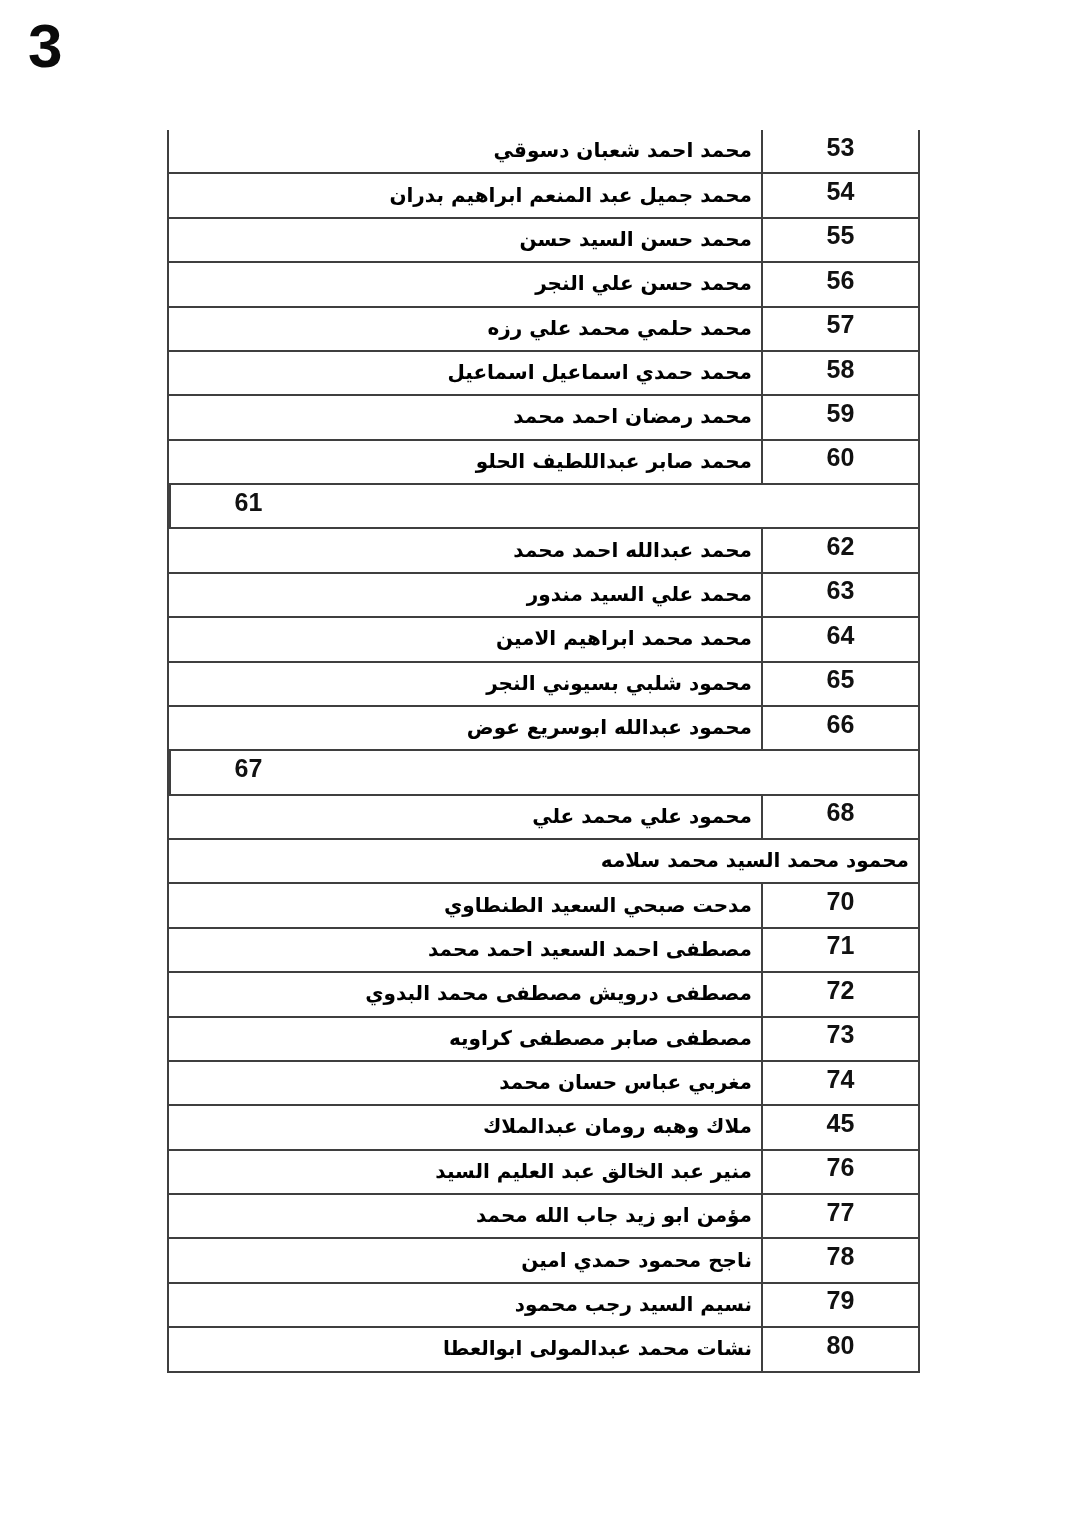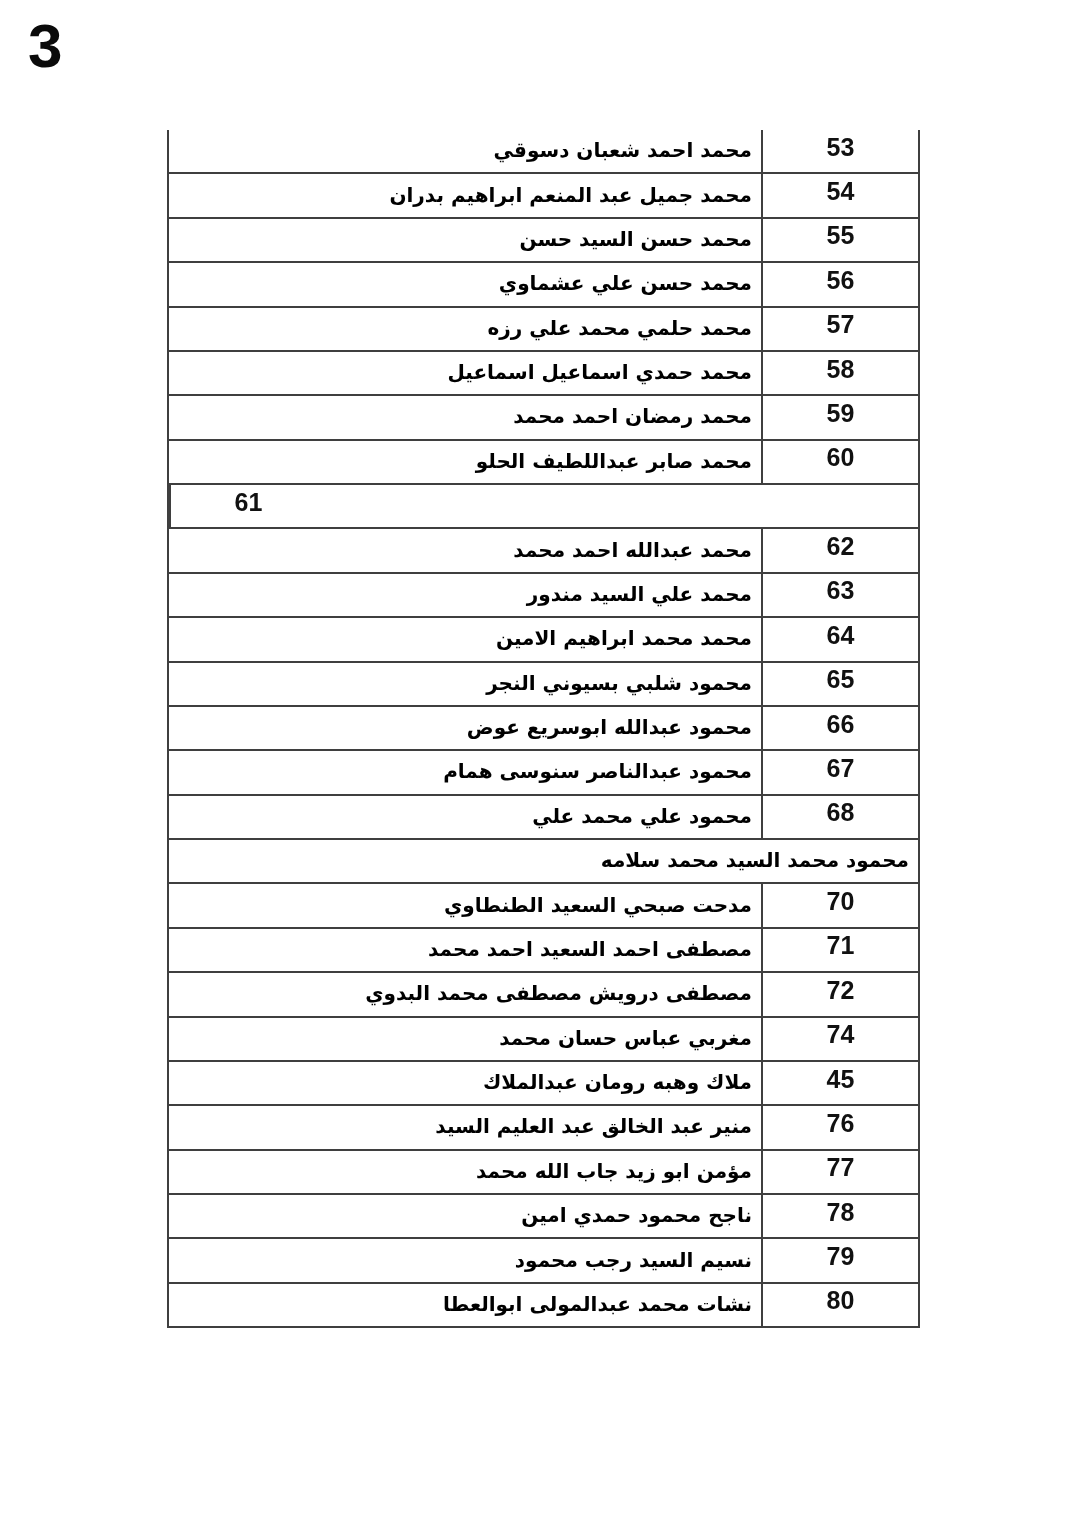--- a/index.html
+++ b/index.html
@@ -84,21 +84,21 @@
       </div>
       <div class="row">
         <div class="name-cell">محمد جميل عبد المنعم ابراهيم بدران</div>
         <div class="num-cell">54</div>
       </div>
       <div class="row">
         <div class="name-cell">محمد حسن السيد حسن</div>
         <div class="num-cell">55</div>
       </div>
       <div class="row">
-        <div class="name-cell">محمد حسن علي عشماوي</div>
+        <div class="name-cell">محمد حسن علي النجر</div>
         <div class="num-cell">56</div>
       </div>
       <div class="row">
         <div class="name-cell">محمد حلمي محمد علي رزه</div>
         <div class="num-cell">57</div>
       </div>
       <div class="row">
         <div class="name-cell">محمد حمدي اسماعيل اسماعيل</div>
         <div class="num-cell">58</div>
       </div>
@@ -127,41 +127,44 @@
       </div>
       <div class="row">
         <div class="name-cell">محمود شلبي بسيوني النجر</div>
         <div class="num-cell">65</div>
       </div>
       <div class="row">
         <div class="name-cell">محمود عبدالله ابوسريع عوض</div>
         <div class="num-cell">66</div>
       </div>
       <div class="row">
-        <div class="name-cell">محمود عبدالناصر سنوسى همام</div>
         <div class="num-cell">67</div>
       </div>
       <div class="row">
         <div class="name-cell">محمود علي محمد علي</div>
         <div class="num-cell">68</div>
       </div>
       <div class="row">
         <div class="name-cell">محمود محمد السيد محمد سلامه</div>
       </div>
       <div class="row">
         <div class="name-cell">مدحت صبحي السعيد الطنطاوي</div>
         <div class="num-cell">70</div>
       </div>
       <div class="row">
         <div class="name-cell">مصطفى احمد السعيد احمد محمد</div>
         <div class="num-cell">71</div>
       </div>
       <div class="row">
         <div class="name-cell">مصطفى درويش مصطفى محمد البدوي</div>
         <div class="num-cell">72</div>
+      </div>
+      <div class="row">
+        <div class="name-cell">مصطفى صابر مصطفى كراويه</div>
+        <div class="num-cell">73</div>
       </div>
       <div class="row">
         <div class="name-cell">مغربي عباس حسان محمد</div>
         <div class="num-cell">74</div>
       </div>
       <div class="row">
         <div class="name-cell">ملاك وهبه رومان عبدالملاك</div>
         <div class="num-cell">45</div>
       </div>
       <div class="row">

